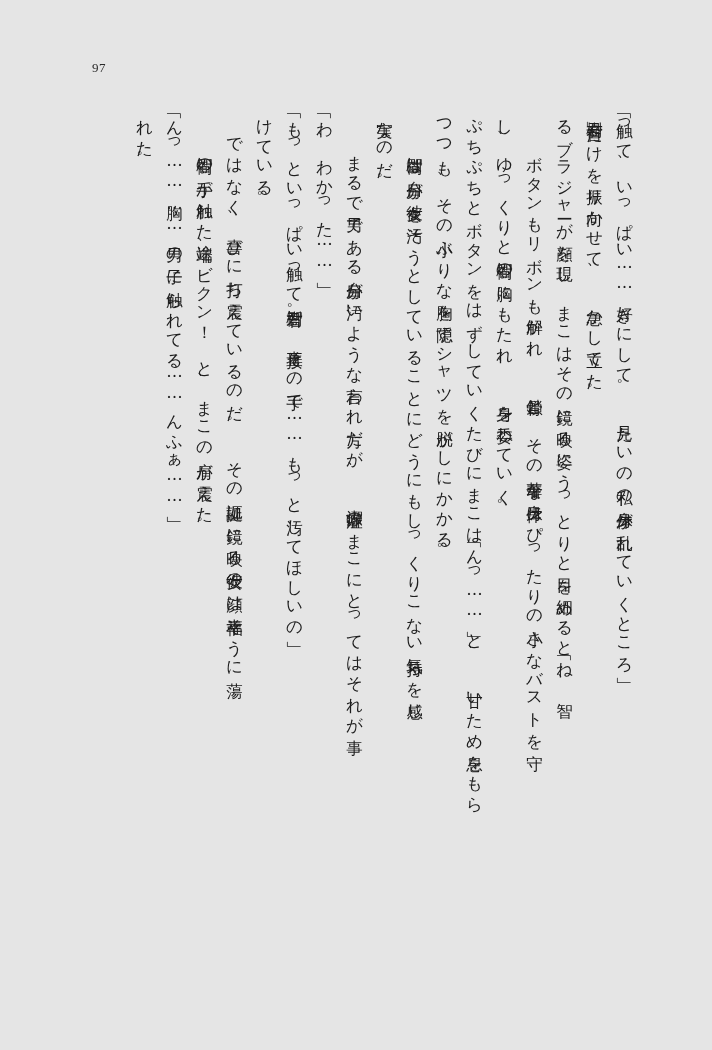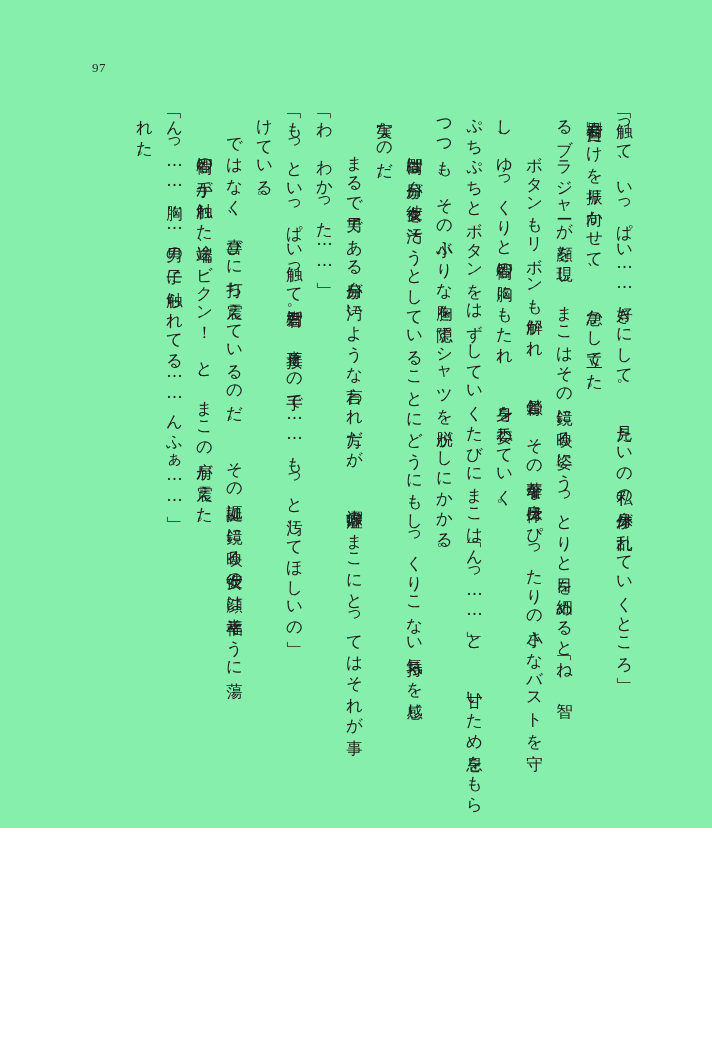--- a/index.html
+++ b/index.html
@@ -3,22 +3,22 @@
 <meta charset="utf-8">
 <style>
   html, body {
     margin: 0;
     padding: 0;
     background: #ffffff;
   }
   #page {
     position: relative;
     width: 712px;
-    height: 828px;
-    background: #86efac;
+    height: 1050px;
+    background: #e5e5e5;
     overflow: hidden;
     font-family: "DejaVu Serif", "Liberation Serif", serif;
   }
   #page-number {
     position: absolute;
     top: 60px;
     left: 92px;
     font-size: 13px;
     color: #2a2a2a;
     font-family: "Liberation Serif", serif;

